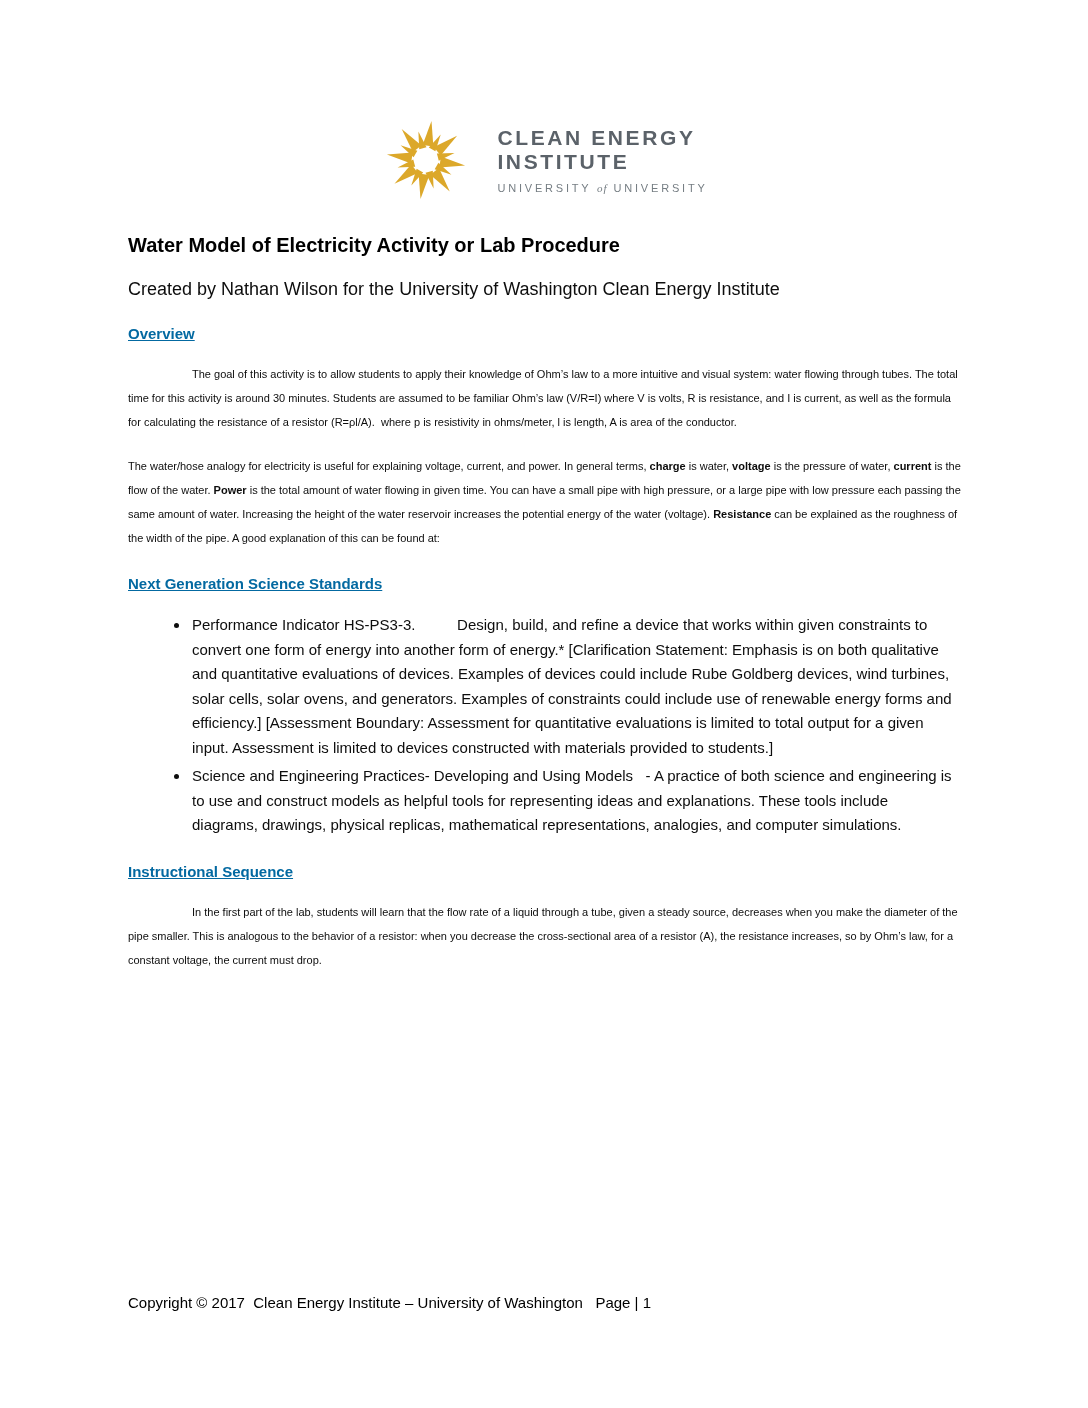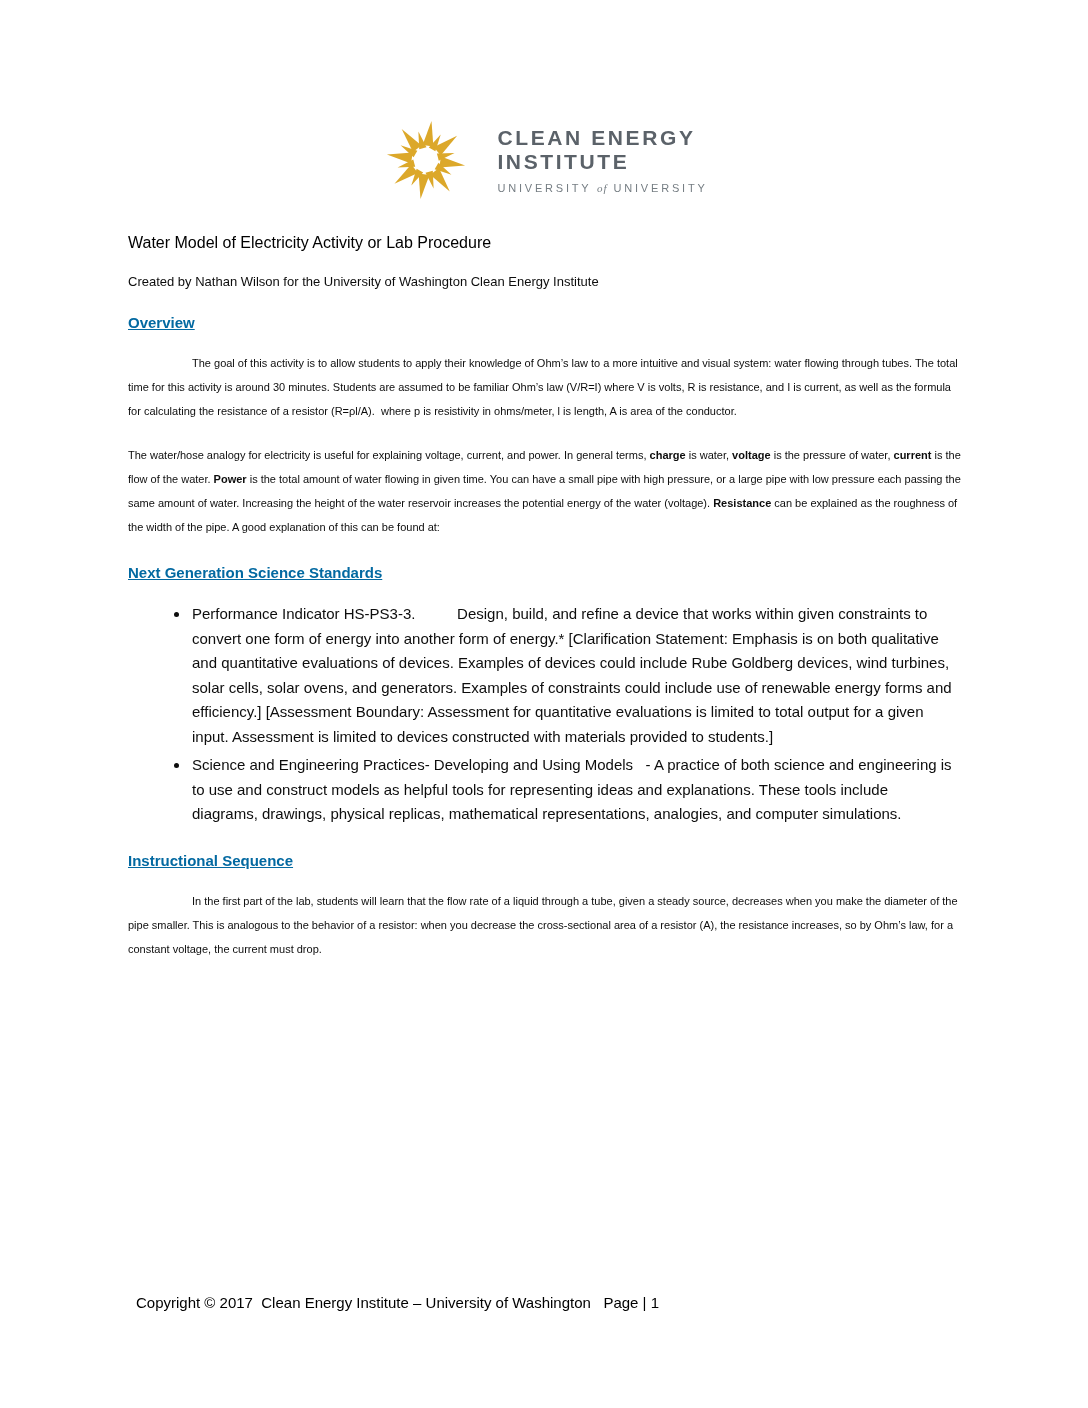--- a/index.html
+++ b/index.html
@@ -11,32 +11,32 @@
   .content{position:absolute;left:128px;top:112px;width:836px;}
 
   
   .logo-row{display:flex;justify-content:center;align-items:center;gap:29px;height:96px;}
   .logo-text{display:flex;flex-direction:column;}
   .logo-name{font-size:21px;font-weight:700;letter-spacing:2.6px;color:#5b6269;line-height:1.16;}
   .logo-tag{font-size:11px;font-weight:400;letter-spacing:2.8px;color:#757d83;margin-top:8px;}
   .logo-tag .of{font-family:"Liberation Serif",serif;font-style:italic;letter-spacing:1px;text-transform:none;}
 
   
-  .doc-title{font-size:16px;font-weight:400;margin:26px 0 0 0;color:#000;}
-  .byline{font-size:13px;margin-top:22px;}
+  .doc-title{font-size:20px;font-weight:700;margin:26px 0 0 0;color:#000;}
+  .byline{font-size:18px;margin-top:22px;}
   .sec-heading{font-size:15px;font-weight:700;text-decoration:underline;margin-top:25px;color:#0369a1;}
   p.body{font-size:11px;line-height:24px;margin:20px 0 0 0;white-space:pre-wrap;}
   p.indent{text-indent:64px;}
   .bold{font-weight:700;}
   a.doc-link{font-size:15px;line-height:24.5px;display:inline-block;margin-top:21px;
              color:#0563C1;text-decoration:underline;word-break:break-all;}
   ul.ngss-list{margin:21px 8px 0 0;padding-left:62px;}
   ul.ngss-list li{font-size:15px;line-height:24.5px;margin:0 0 4px 0;padding-left:2px;}
   ul.ngss-list li span{white-space:pre-wrap;}
-  .footer{position:absolute;left:136px;top:1294px;font-size:15px;white-space:pre-wrap;color:#000;}
+  .footer{position:absolute;left:128px;top:1294px;font-size:15px;white-space:pre-wrap;color:#000;}
 </style>
 </head>
 <body>
 
 <div class="page">
   <div class="content">
 
     
     <div class="logo-row">
       <svg viewBox="0 0 100 100" width="84" height="90" aria-hidden="true">

